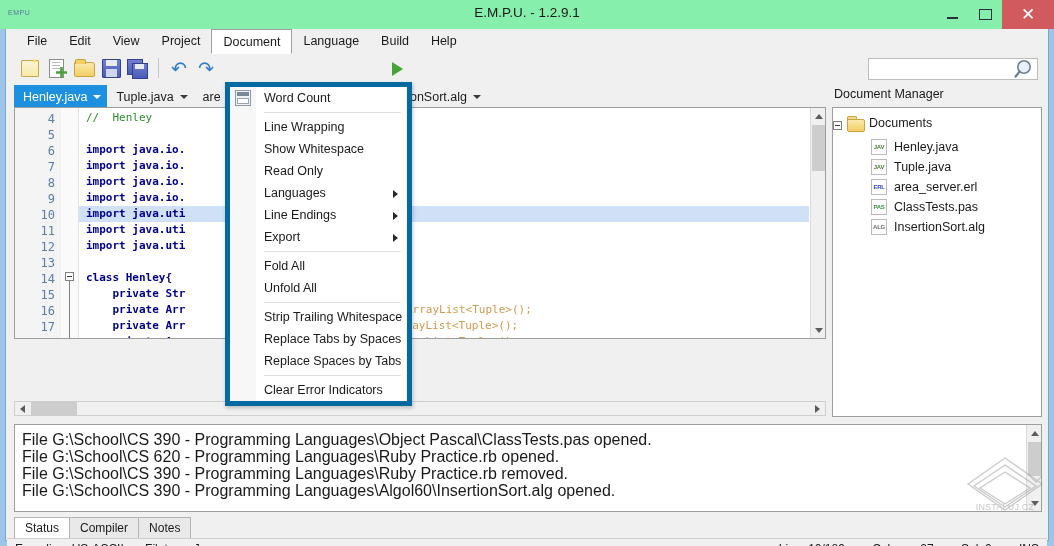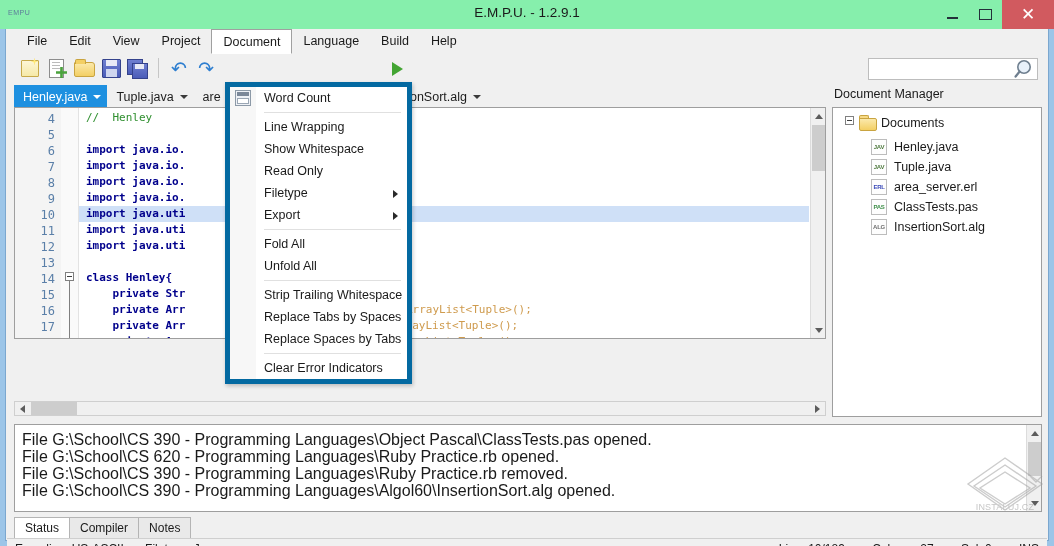--- a/index.html
+++ b/index.html
@@ -191,21 +191,21 @@
   .docmgr{
     position:absolute;left:826px;top:56px;width:210px;height:332px;
   }
   .docmgr-title{
     position:absolute;left:2px;top:2px;font-size:12.5px;color:#1a1a1a;
   }
   .docmgr-body{
     position:absolute;left:0;top:22px;width:210px;height:310px;
     background:#fff;border:1px solid #9e9e9e;box-sizing:border-box;overflow:hidden;
   }
-  .tree-root{position:absolute;left:12px;top:8px;display:flex;align-items:flex-start;gap:5px;}
+  .tree-root{position:absolute;left:0;top:8px;display:flex;align-items:flex-end;gap:5px;}
   .expander{
     width:9px;height:9px;border:1px solid #808080;background:#fff;position:relative;box-sizing:border-box;
   }
   .expander:before{content:"";position:absolute;left:1px;top:3px;width:5px;height:1px;background:#404040;}
   .folder-icon{
     width:17px;height:13px;position:relative;
   }
   .folder-icon .fbk{position:absolute;left:0;top:2px;width:16px;height:11px;
     background:linear-gradient(#fbe9ab,#f3cf64);border:1px solid #c9a440;border-radius:1px 2px 2px 2px;}
   .folder-icon .ftab{position:absolute;left:0;top:-1px;width:8px;height:4px;
@@ -541,21 +541,25 @@
       <div class="dd-item">
         <span>Line Wrapping</span>
       </div>
       <div class="dd-item">
         <span>Show Whitespace</span>
       </div>
       <div class="dd-item">
         <span>Read Only</span>
       </div>
       <div class="dd-item">
-        <span>Filetype</span>
+        <span>Languages</span>
+        <span class="dd-arrow"></span>
+      </div>
+      <div class="dd-item">
+        <span>Line Endings</span>
         <span class="dd-arrow"></span>
       </div>
       <div class="dd-item">
         <span>Export</span>
         <span class="dd-arrow"></span>
       </div>
       <div class="dd-sep"></div>
 
       <div class="dd-item">
         <span>Fold All</span>

